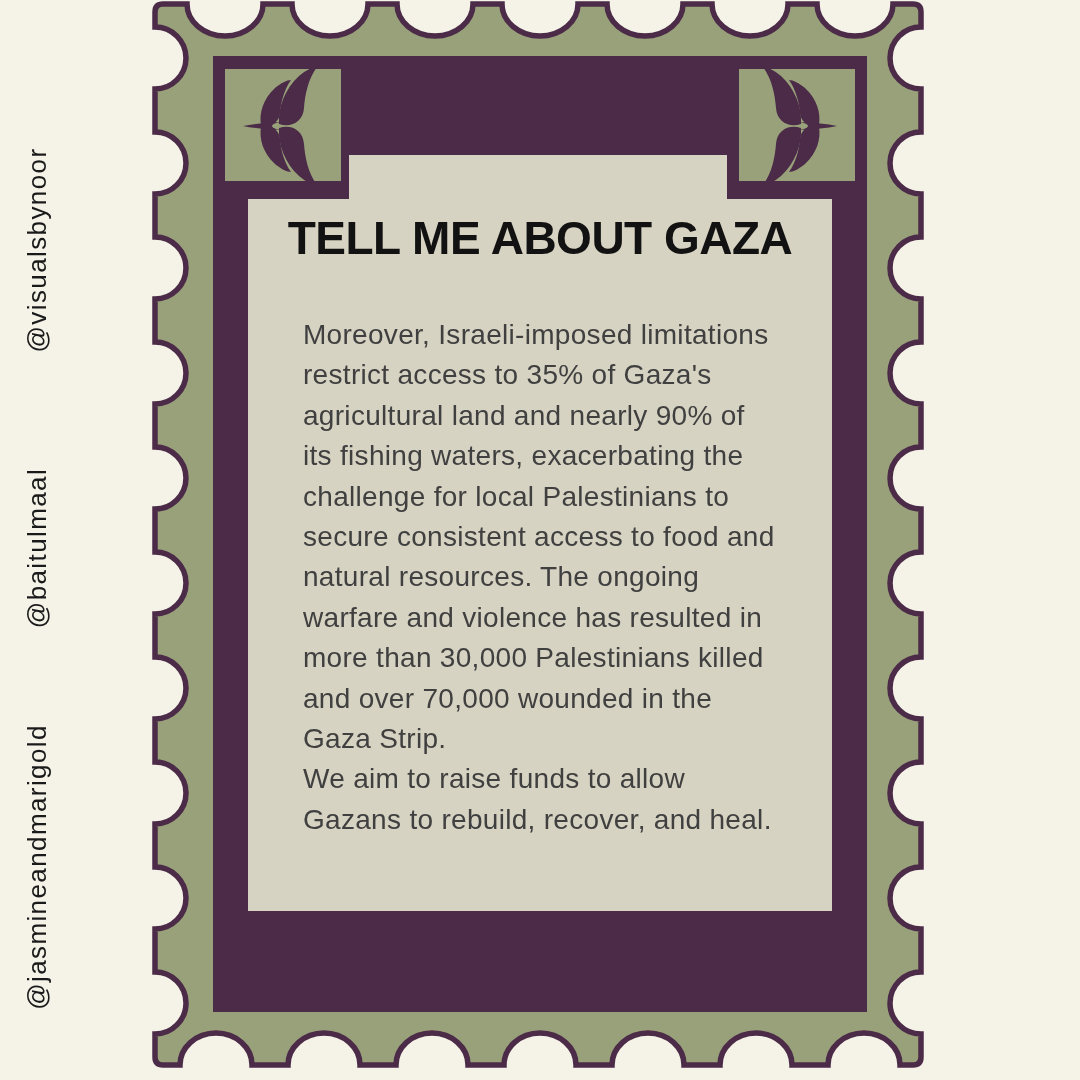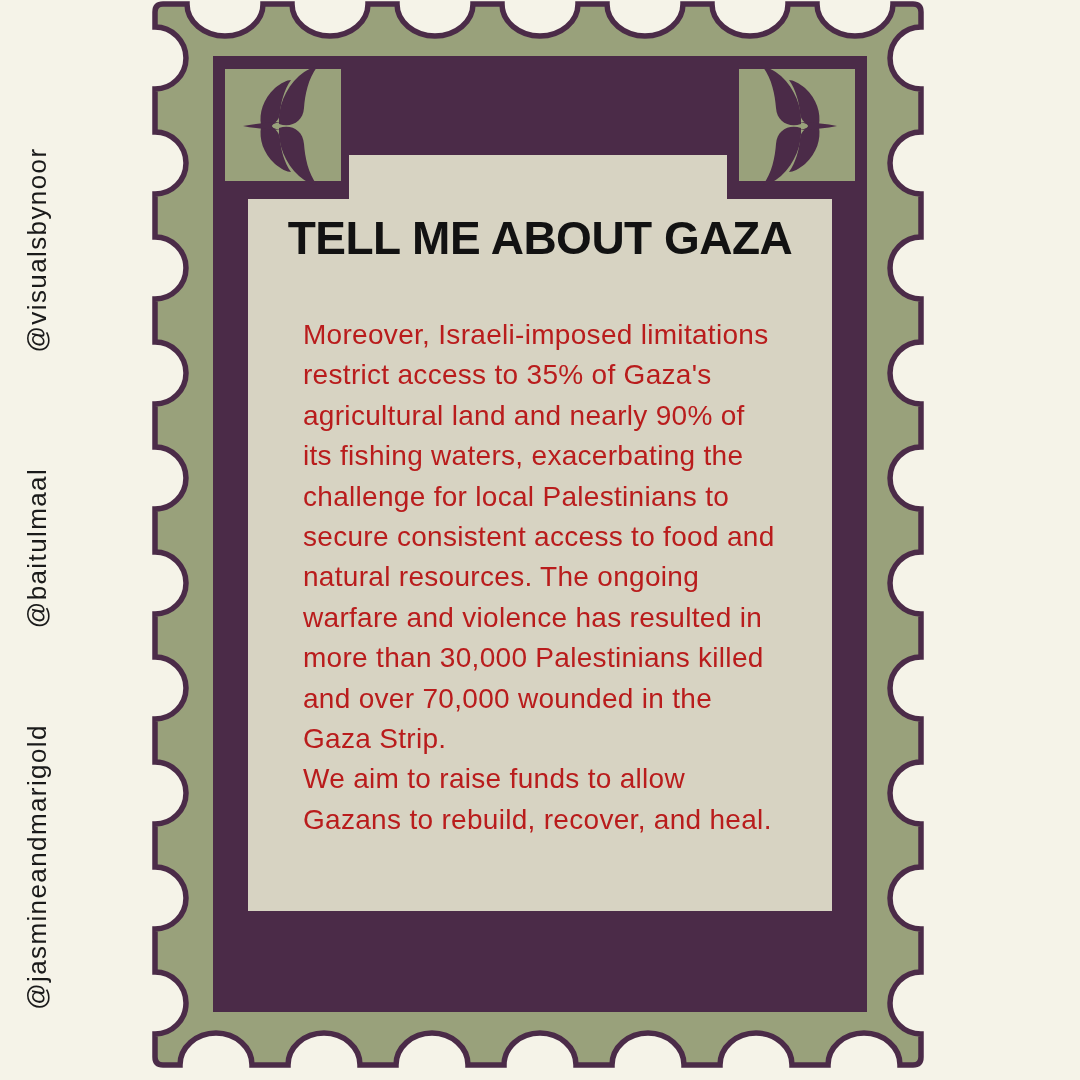--- a/index.html
+++ b/index.html
@@ -33,21 +33,21 @@
     letter-spacing:-0.5px;
     color:#121212;
     line-height:1.1;
   }
   .body-text{
     position:absolute;
     left:303px;top:315px;width:505px;
     font-size:28px;
     line-height:40.4px;
     letter-spacing:0.3px;
-    color:#b91c1c;
+    color:#404040;
     white-space:pre-line;
   }
   .credit{
     position:absolute;
     left:37px;
     transform:translate(-50%,-50%) rotate(-90deg);
     white-space:nowrap;
     font-size:26px;
     letter-spacing:1.4px;
     color:var(--ink);

